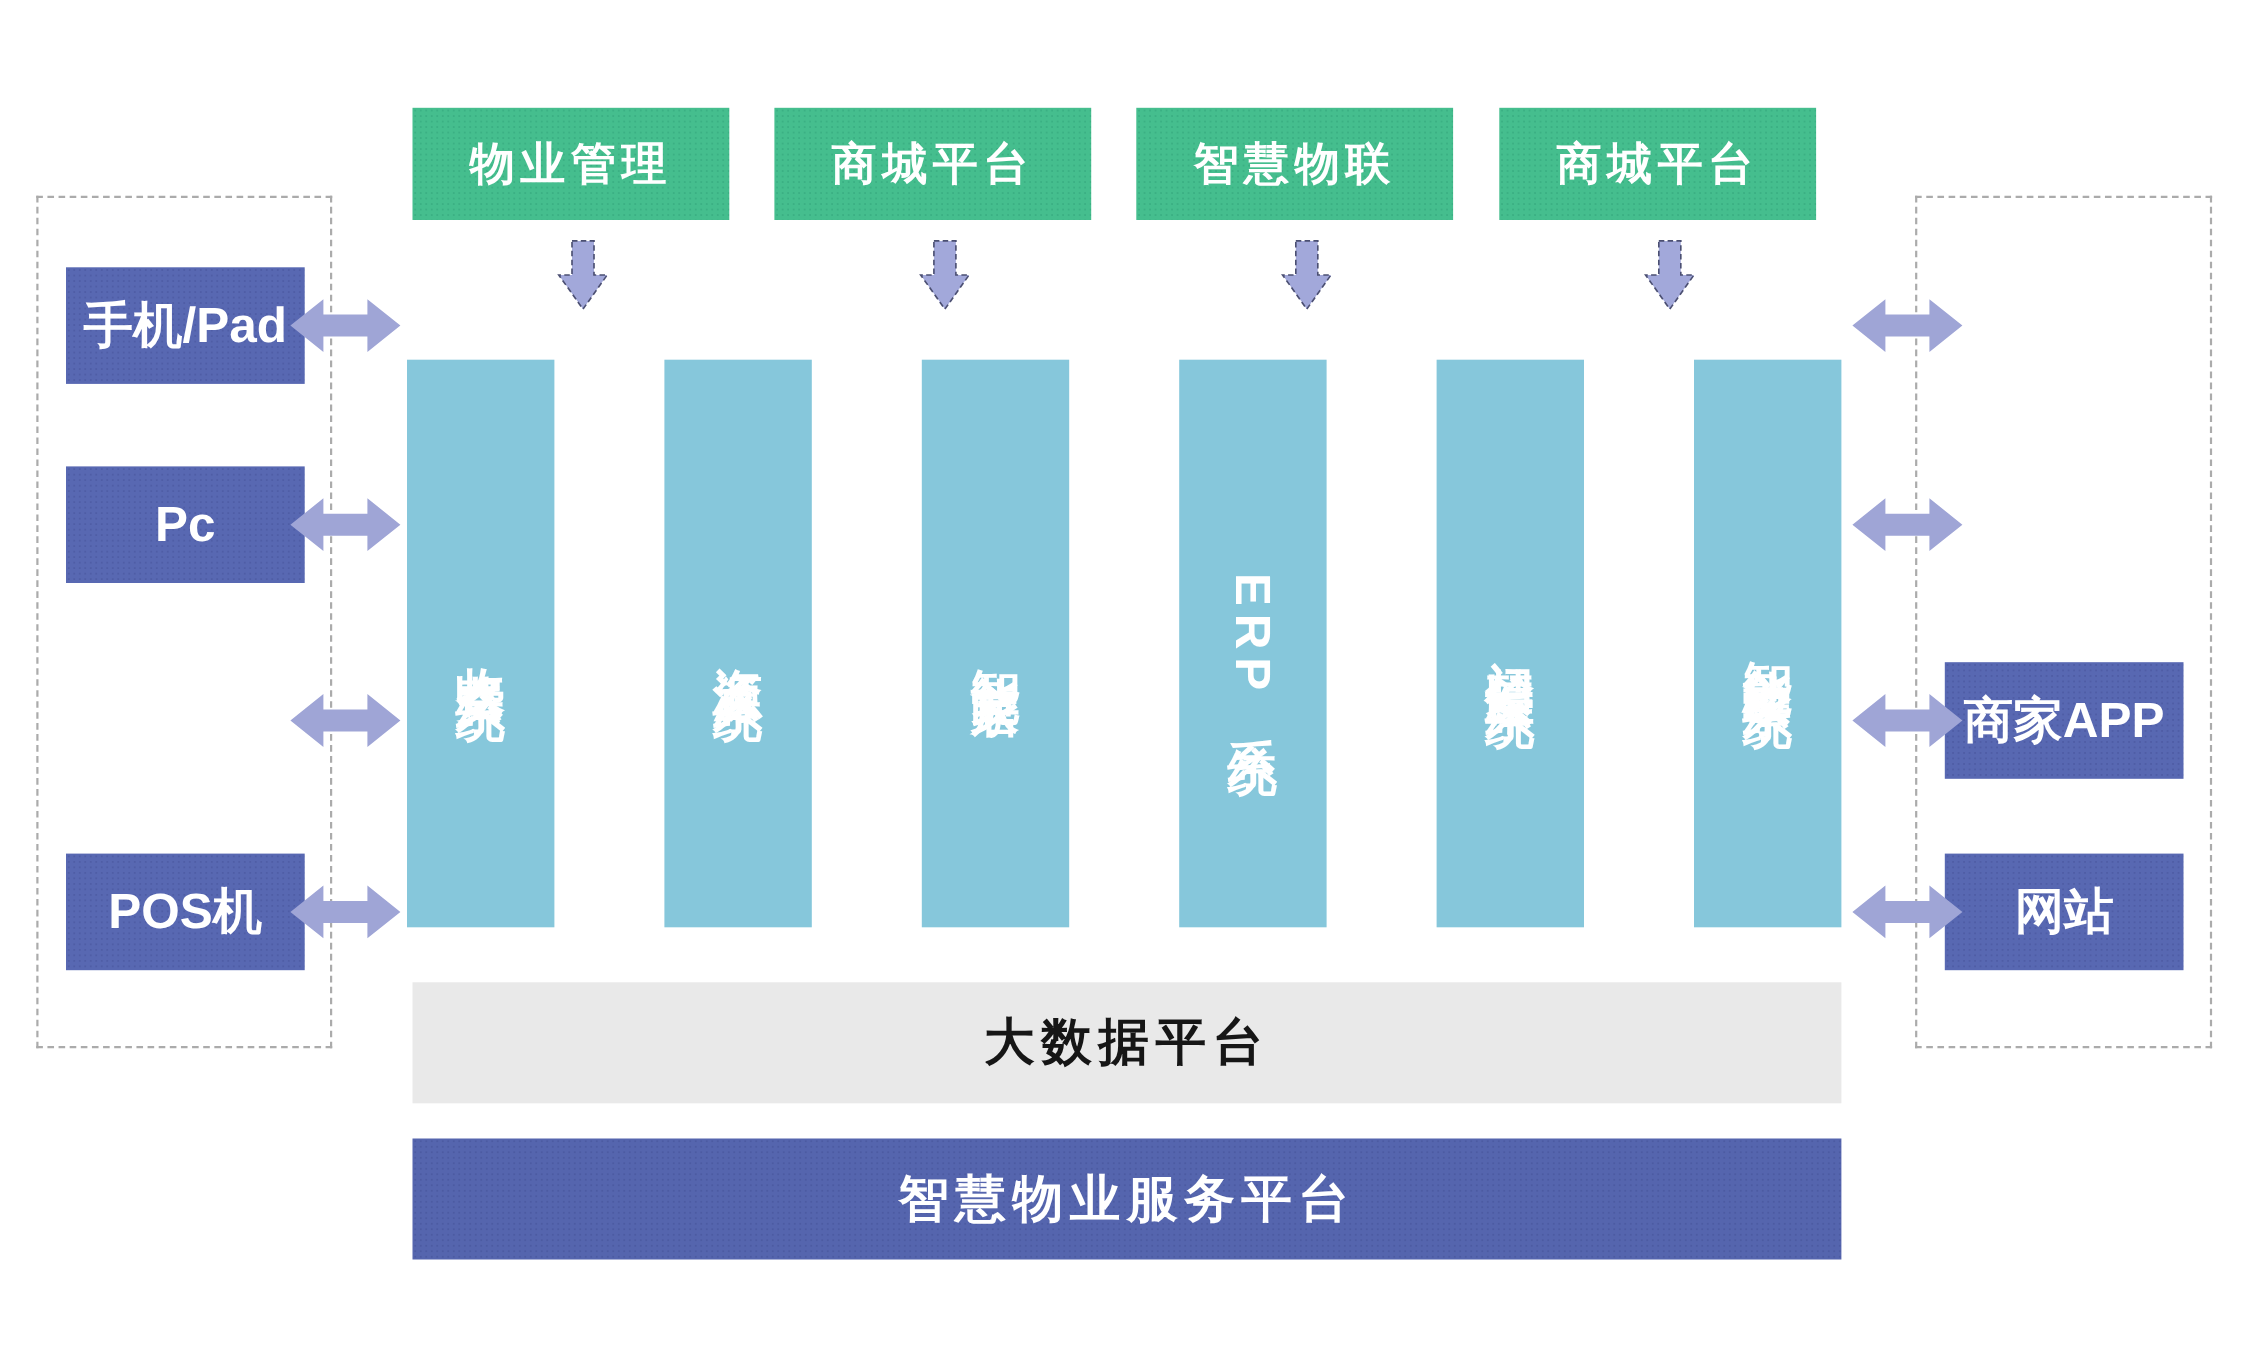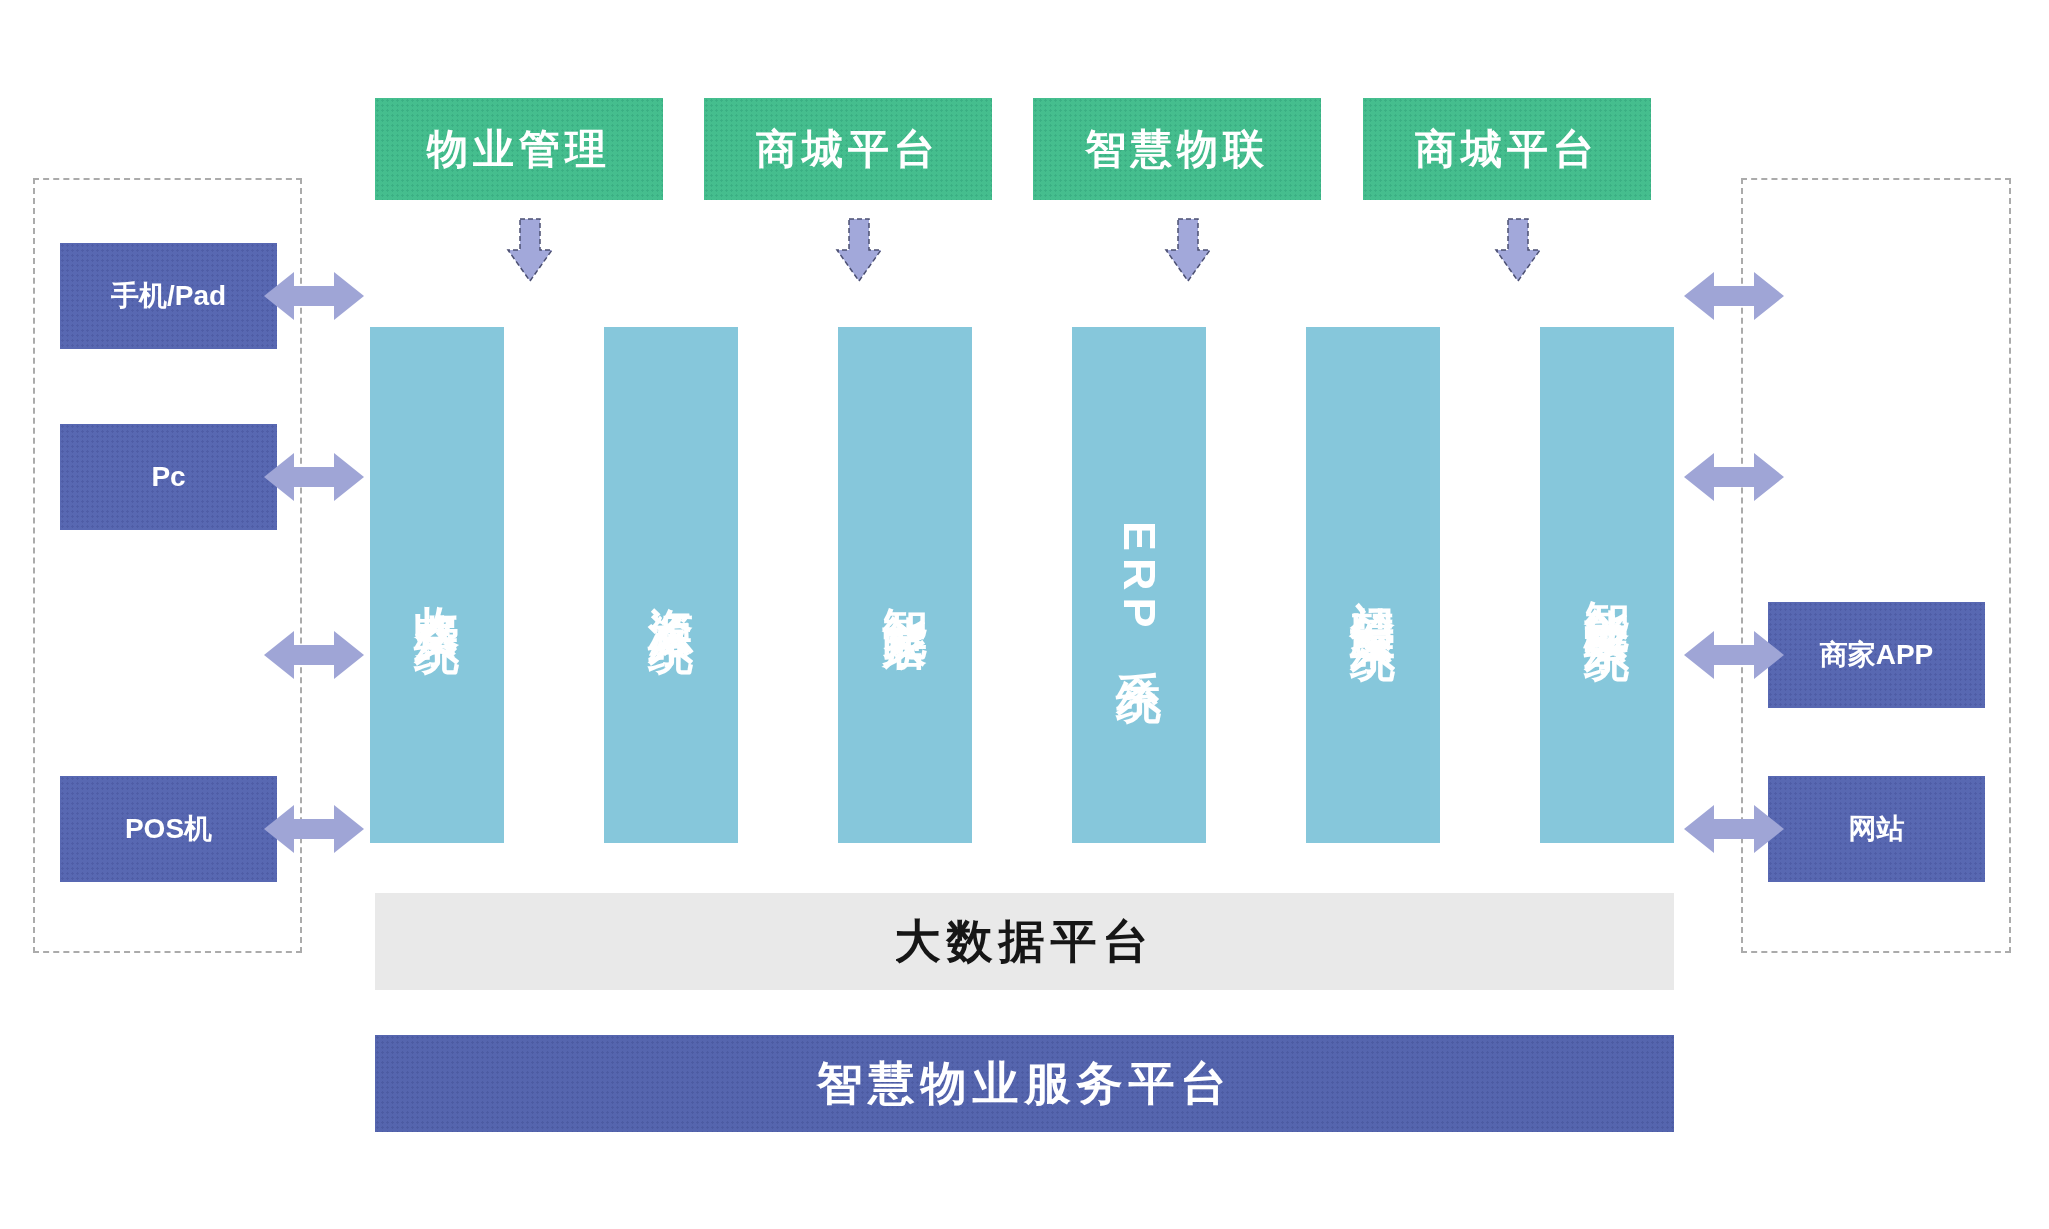--- a/index.html
+++ b/index.html
@@ -16,36 +16,36 @@
   
   .panel{position:absolute;top:178px;height:775px;border:2px dashed #ABABAB;box-sizing:border-box;}
   .panel-left{left:33px;width:269px;}
   .panel-right{left:1741px;width:270px;}
 
   
   .pbox{position:absolute;width:217px;height:106px;background:#5868B2;
         background-image:radial-gradient(rgba(0,0,60,0.10) 1px,transparent 1.2px);
         background-size:5px 5px;
         display:flex;align-items:center;justify-content:center;
-        color:#ffffff;font-size:28px;font-weight:bold;}
+        color:#ffffff;font-size:45px;font-weight:bold;}
   .pbox-left{left:60px;}
   .pbox-right{left:1768px;}
 
   
   .col{position:absolute;top:327px;width:134px;height:516px;background:#86C7DB;
        display:flex;align-items:center;justify-content:center;}
   .col span{writing-mode:vertical-rl;color:#ffffff;font-size:45px;font-weight:bold;
             letter-spacing:7px;line-height:1;}
 
   
   .darrow{position:absolute;top:217px;width:48px;height:66px;}
   .harrow{position:absolute;width:104px;height:64px;}
 
   
-  .bar{position:absolute;left:375px;width:1299px;height:97px;
+  .bar{position:absolute;left:375px;width:1299px;height:110px;
        display:flex;align-items:center;justify-content:center;
        font-size:46px;font-weight:bold;letter-spacing:6px;}
   .bar-gray{top:893px;background:#E9E9E9;color:#161616;}
   .bar-purple{top:1035px;background:#5565AE;
        background-image:radial-gradient(rgba(0,0,60,0.10) 1px,transparent 1.2px);
        background-size:5px 5px;color:#ffffff;}
 </style>
 </head>
 <body>
 

